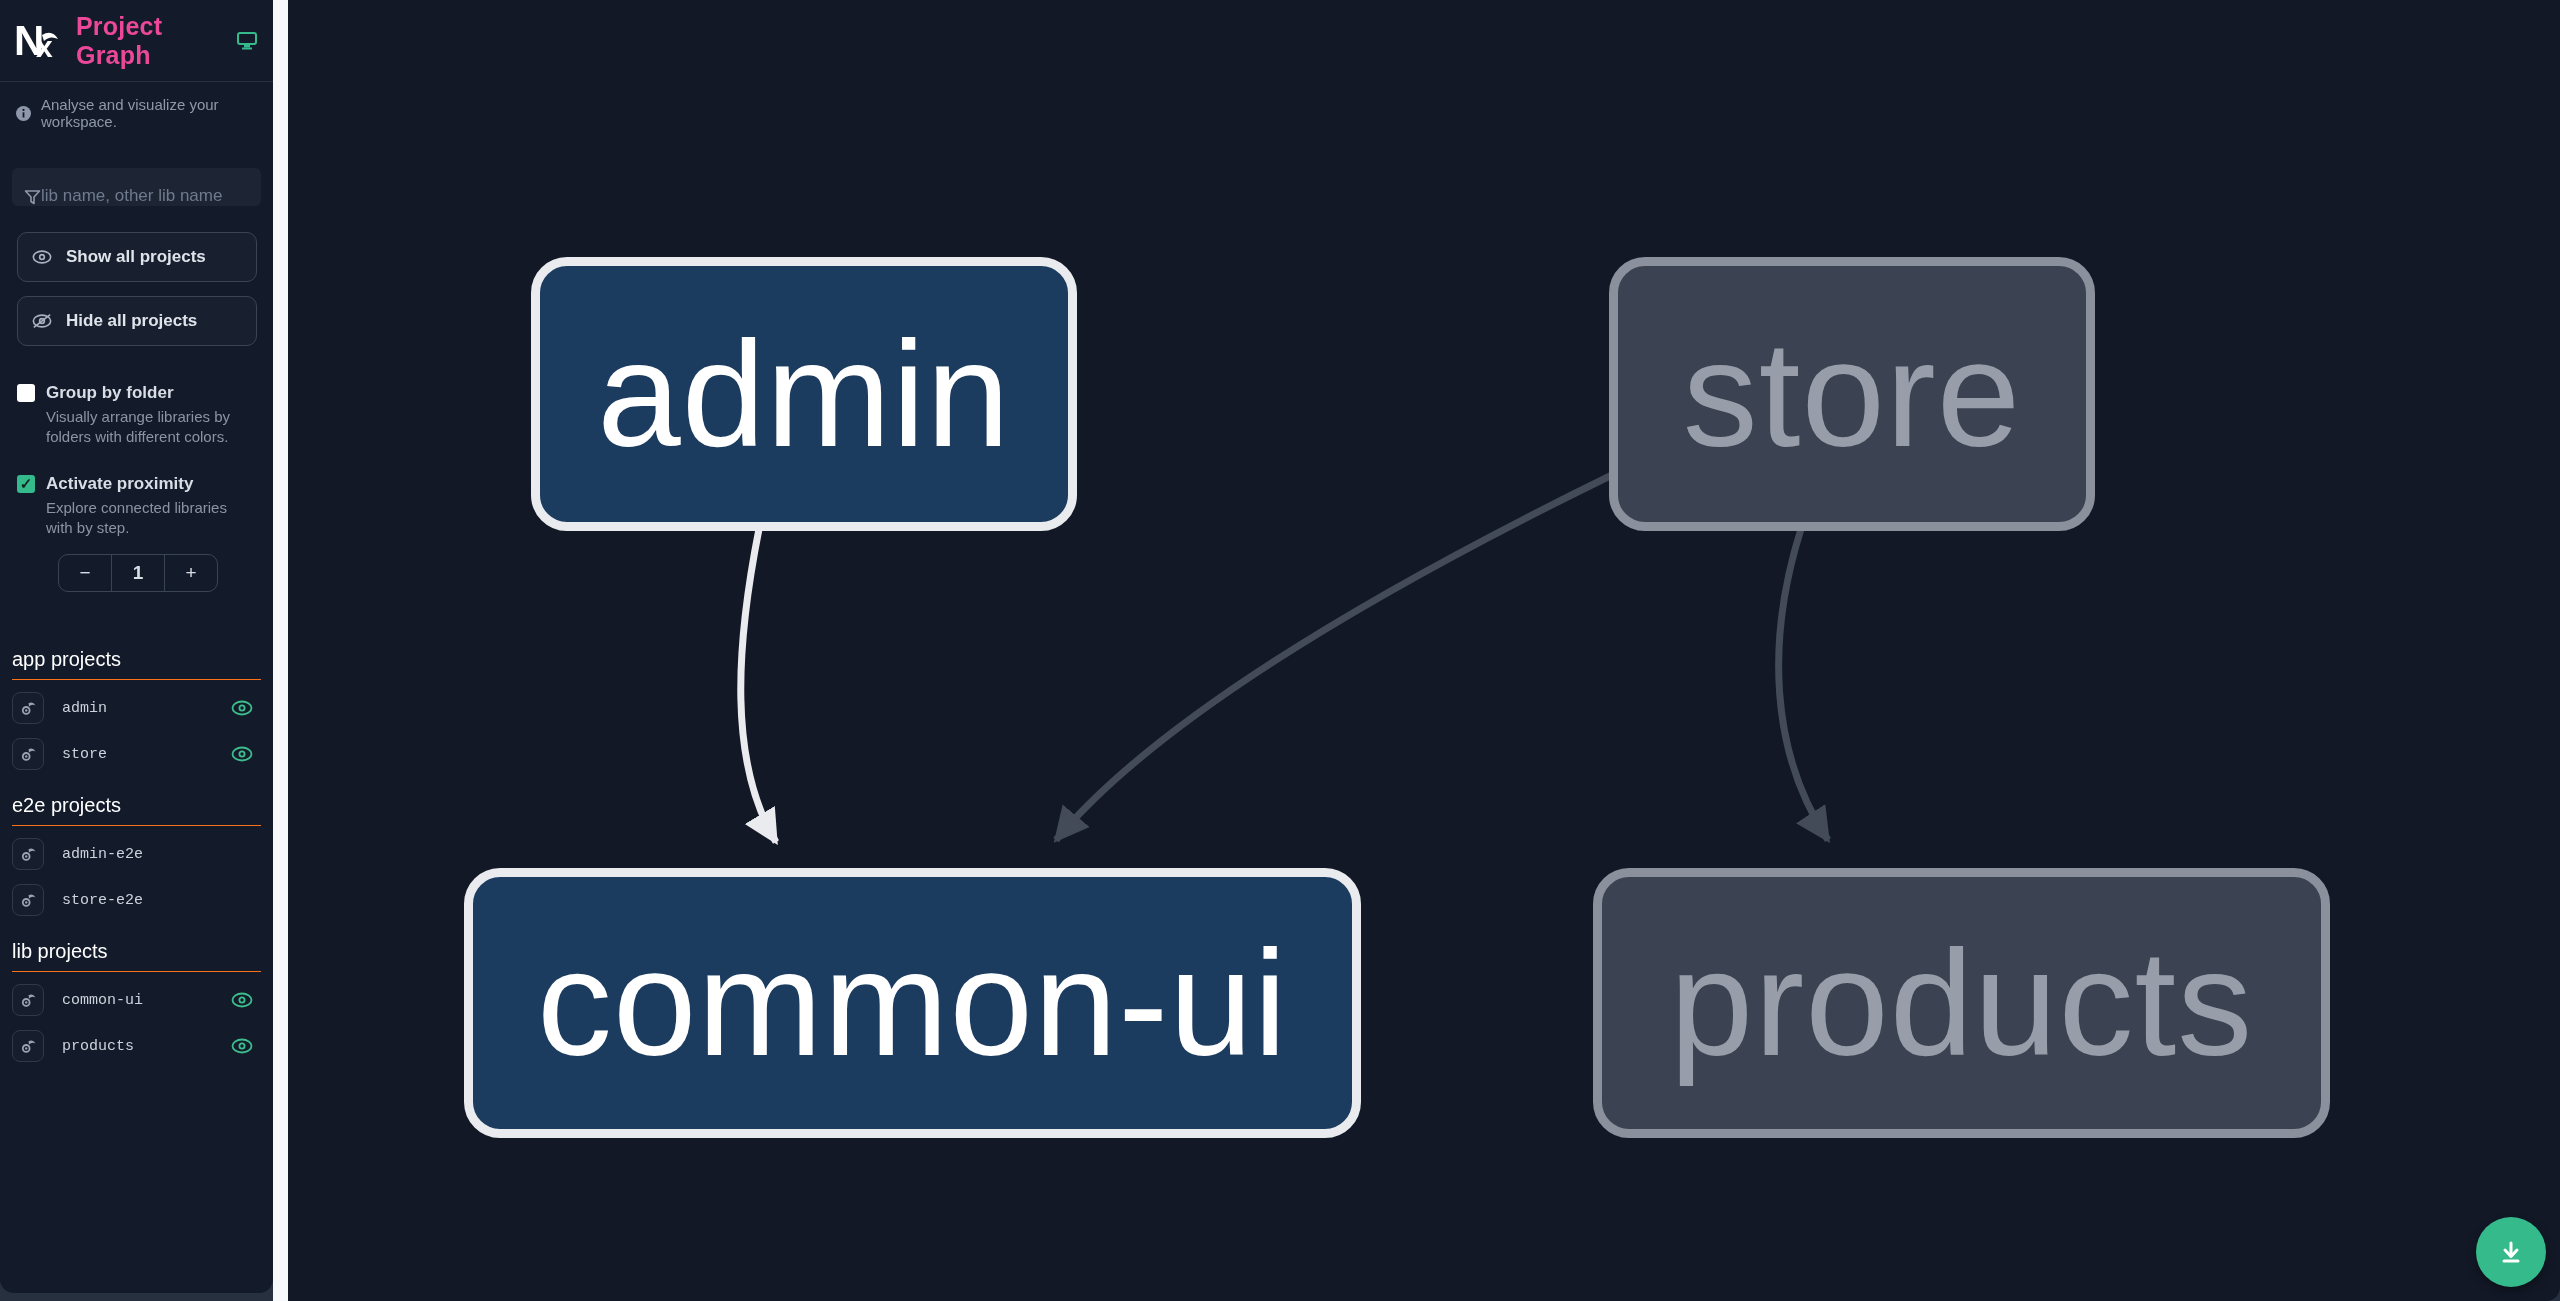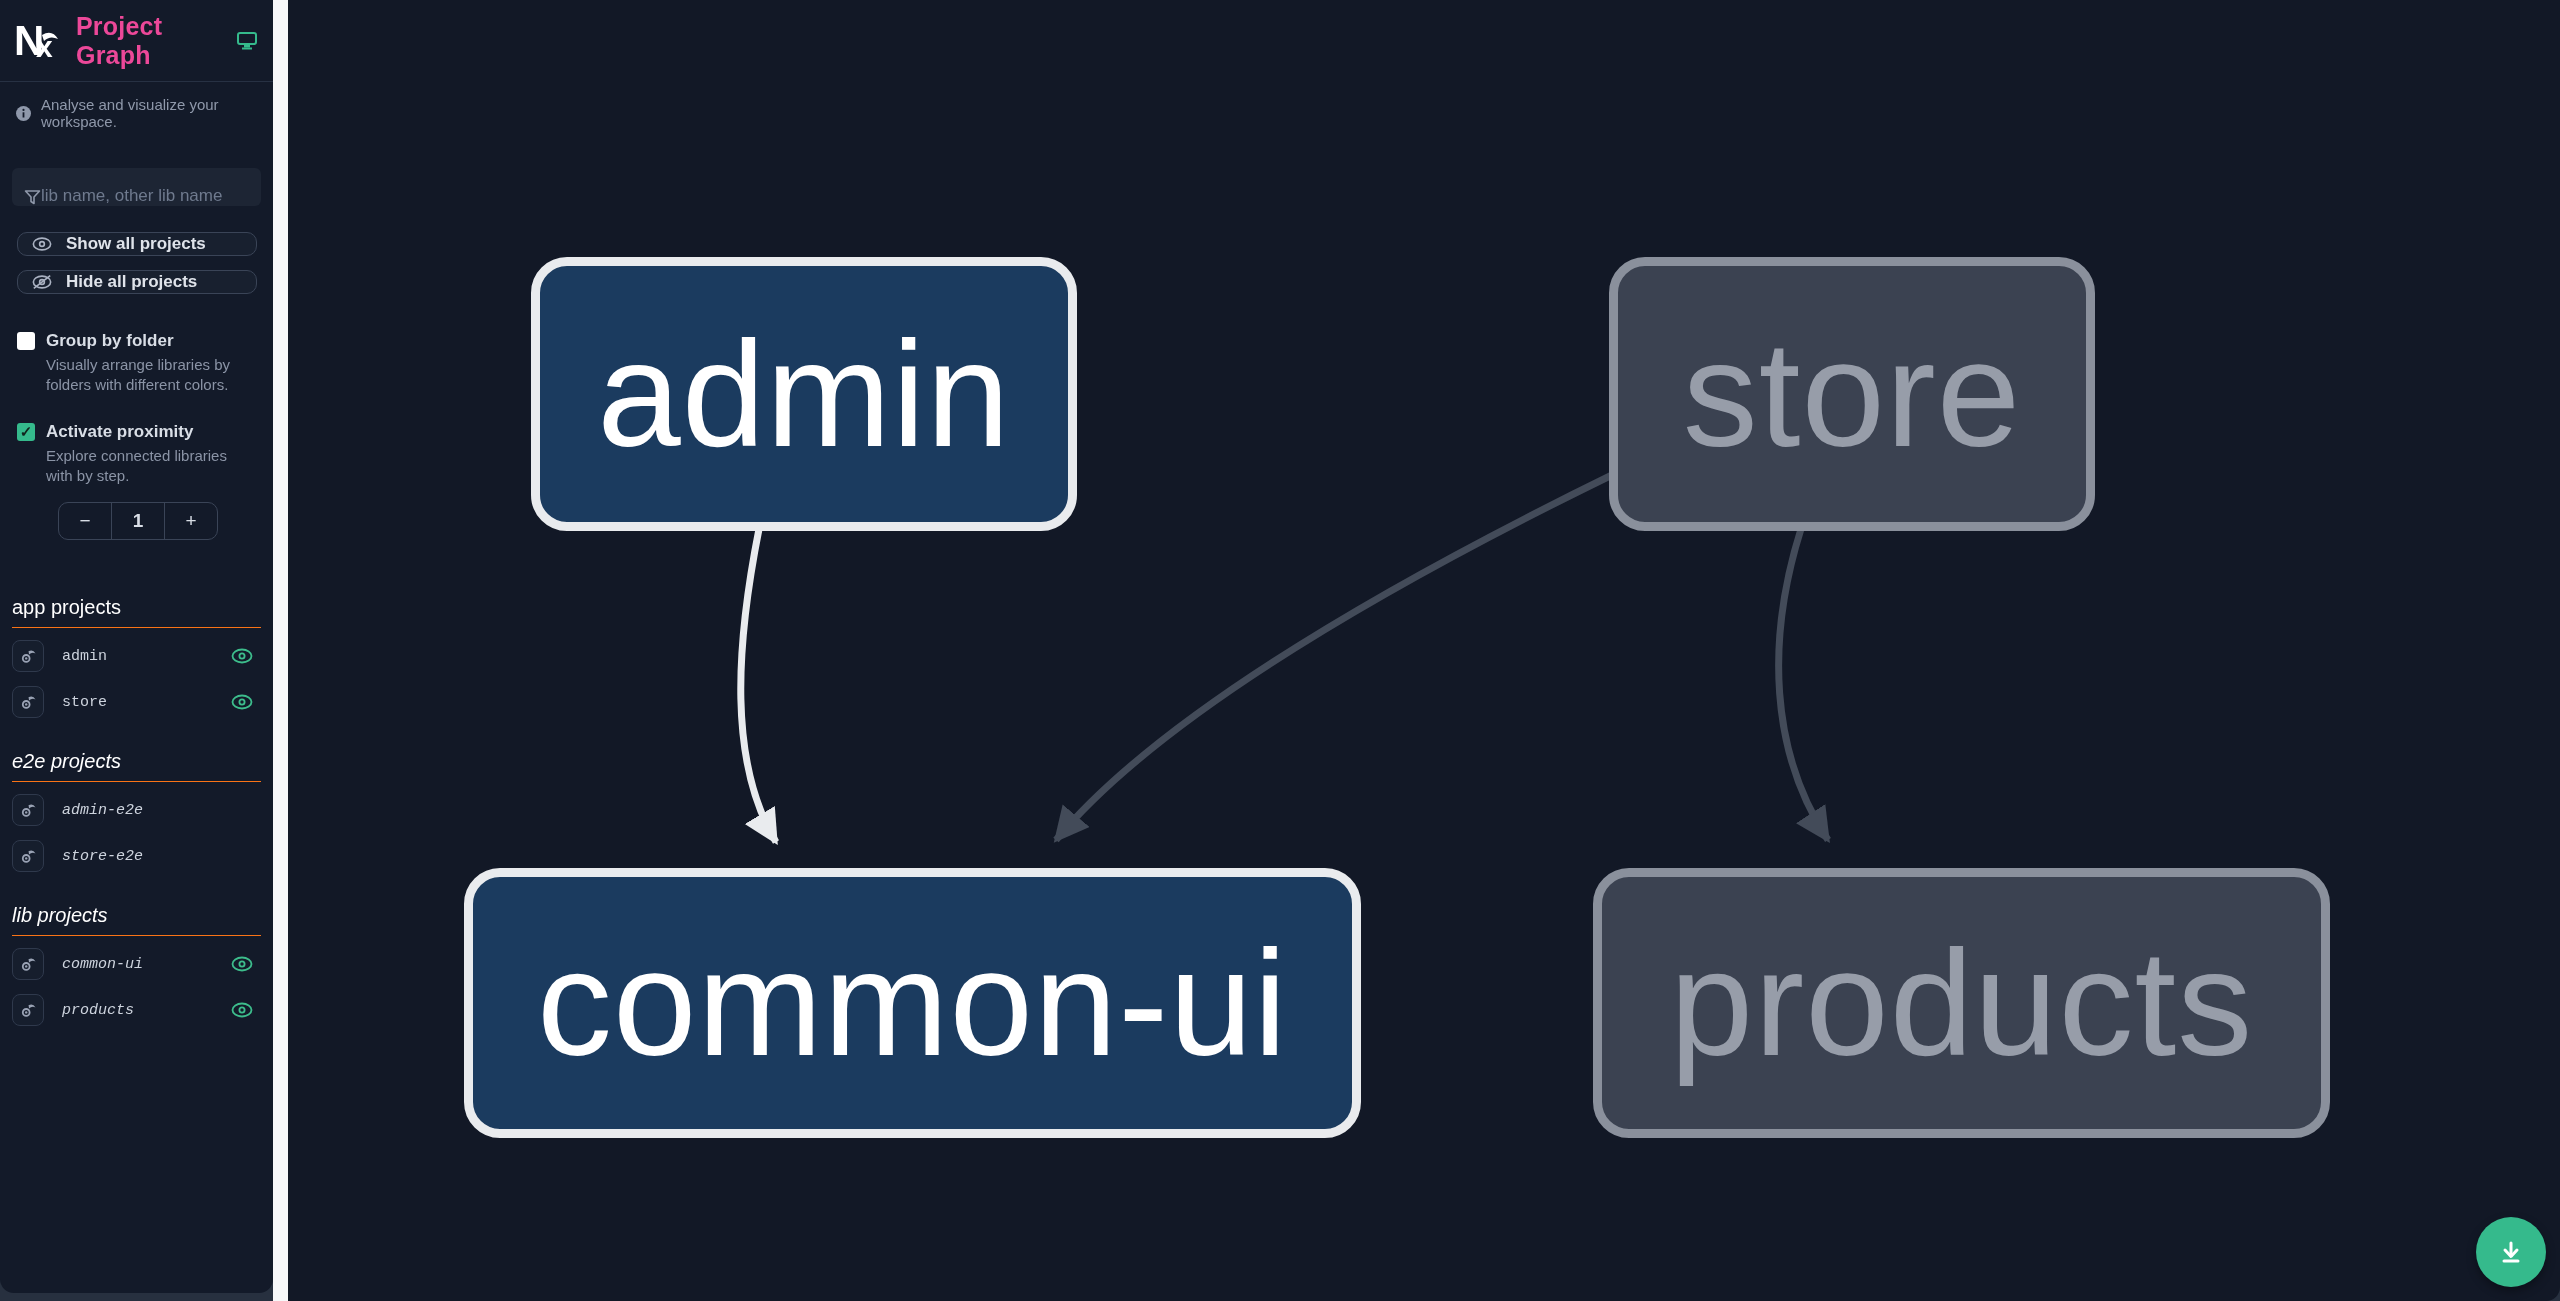--- a/index.html
+++ b/index.html
@@ -30,37 +30,37 @@
   .chk-block { display:flex; padding:20px 14px 0 17px; gap:11px; }
   .chk { width:18px; height:18px; border-radius:3px; flex:none; margin-top:2px;
     display:flex; align-items:center; justify-content:center; font-size:15px; }
   .chk.gray { background:#9aa1af; }
   .chk.white { background:#fff; }
   .chk.green { background:#35ba8c; color:#10241c; font-weight:bold; }
   .chk-texts { line-height:1.32; }
   .chk-label { font-size:17px; font-weight:bold; color:#d9dee6; }
   .chk-desc { font-size:15px; color:#8b94a6; margin-top:3px; max-width:205px; }
 
-  .side-btn { margin:14px 0 0 17px; width:240px; height:24px; border-radius:10px;
+  .side-btn { margin:14px 0 0 17px; width:240px; height:50px; border-radius:10px;
     border:1px solid #3a4457; background:#18202f; color:#dfe3ea; font-size:17px;
     font-weight:bold; display:flex; align-items:center; gap:14px; padding:0 14px;
     cursor:pointer; font-family:"Liberation Sans",sans-serif; }
   .side-btn:first-of-type { margin-top:26px; }
   .btn-ic { width:20px; height:16px; flex:none; }
 
   .stepper { margin:16px 0 0 58px; width:160px; height:38px; border:1px solid #3a4457;
     border-radius:10px; display:flex; overflow:hidden; }
   .stepper > div { flex:1; display:flex; align-items:center; justify-content:center;
     font-size:19px; color:#d9dee6; }
   .stepper .sep { border-left:1px solid #3a4457; }
   .step-val { font-weight:bold; }
 
   .proj-section { margin:0 12px; }
   .proj-section.first { margin-top:56px; }
-  .proj-section.later { margin-top:30px;font-style:italic; }
+  .proj-section.later { margin-top:22px; }
   .sec-title { font-size:20px; color:#ffffff; padding-bottom:8px;
     border-bottom:1px solid #f97316; }
   .proj-row { display:flex; align-items:center; margin-top:10px; gap:0; height:36px; }
   .focus-btn { width:32px; height:32px; border:1px solid #2f394c; border-radius:8px;
     background:#161e2d; display:flex; align-items:center; justify-content:center;
     cursor:pointer; flex:none; }
   .focus-ic { width:17px; height:17px; }
   .proj-name { font-family:"Liberation Mono","DejaVu Sans Mono",monospace;
     font-size:15px; color:#cdd3dd; margin-left:18px; flex:1; }
   .eye-btn { width:22px; height:16px; margin-right:8px; cursor:pointer; flex:none; }

